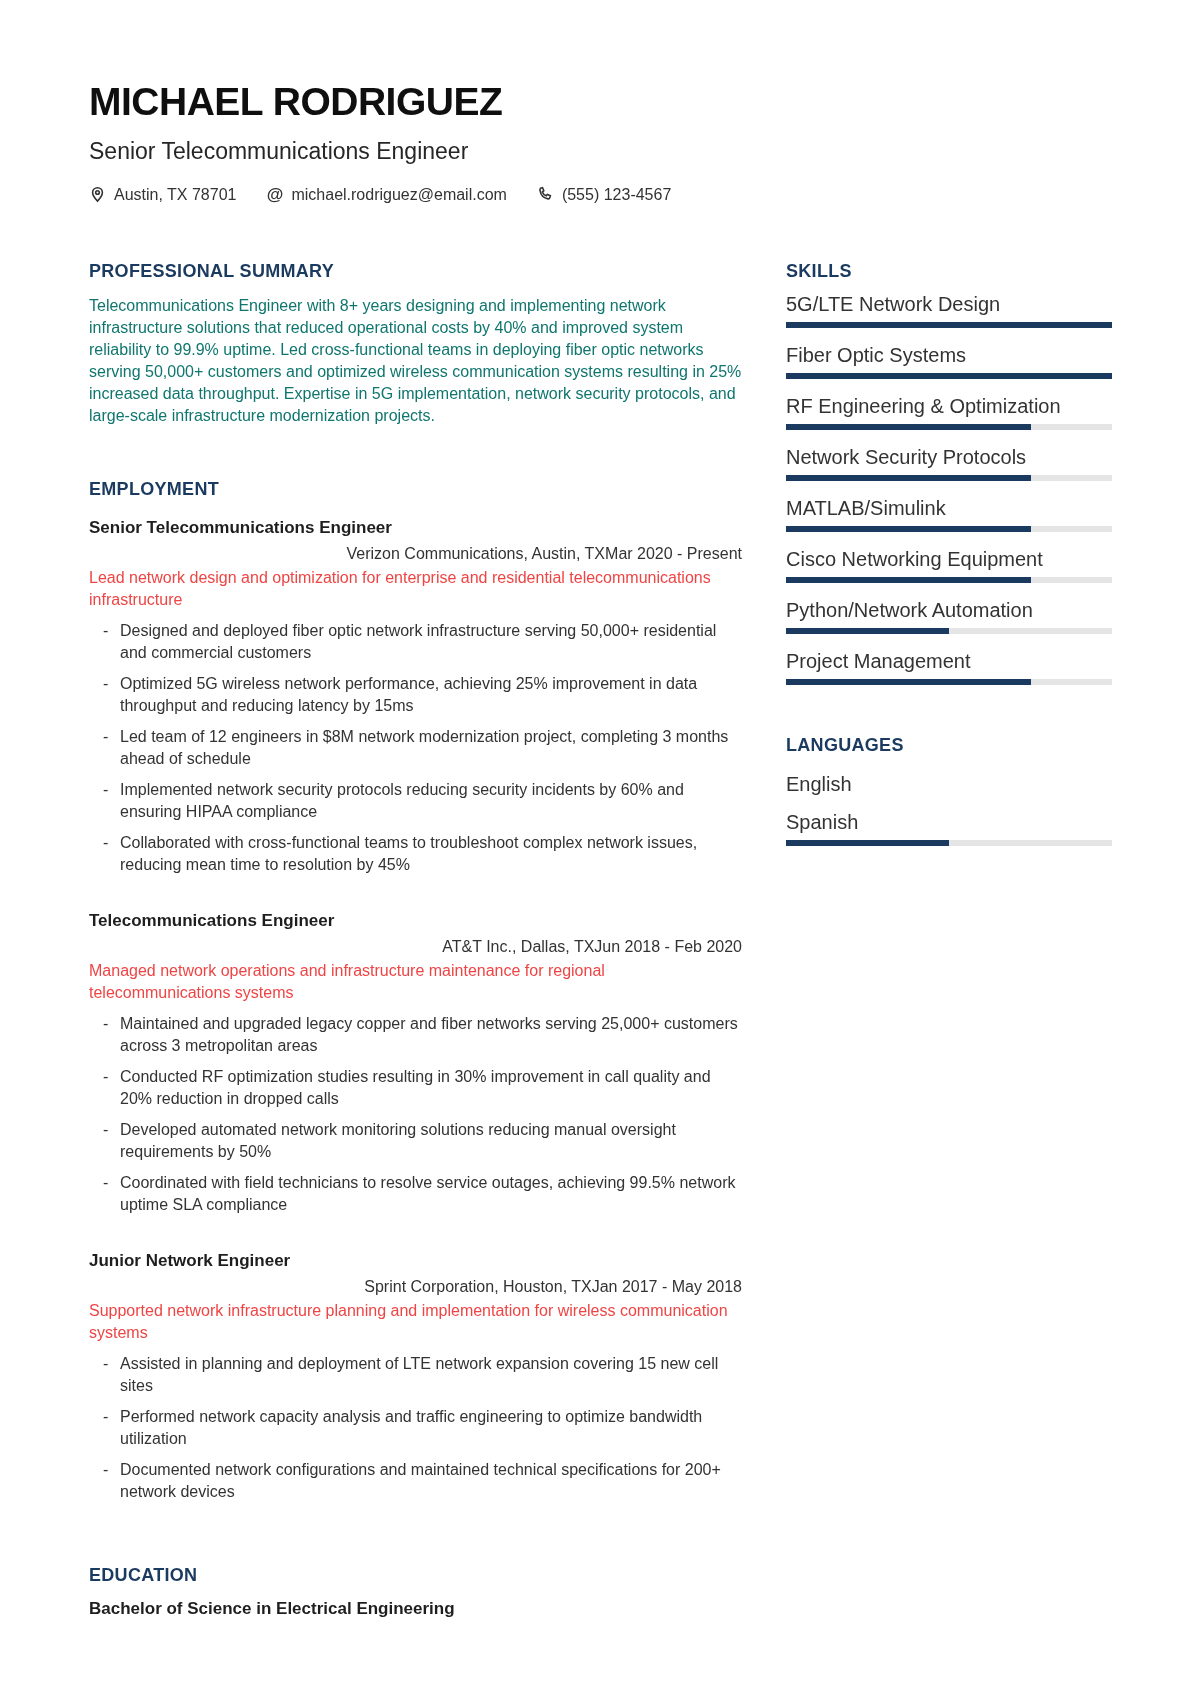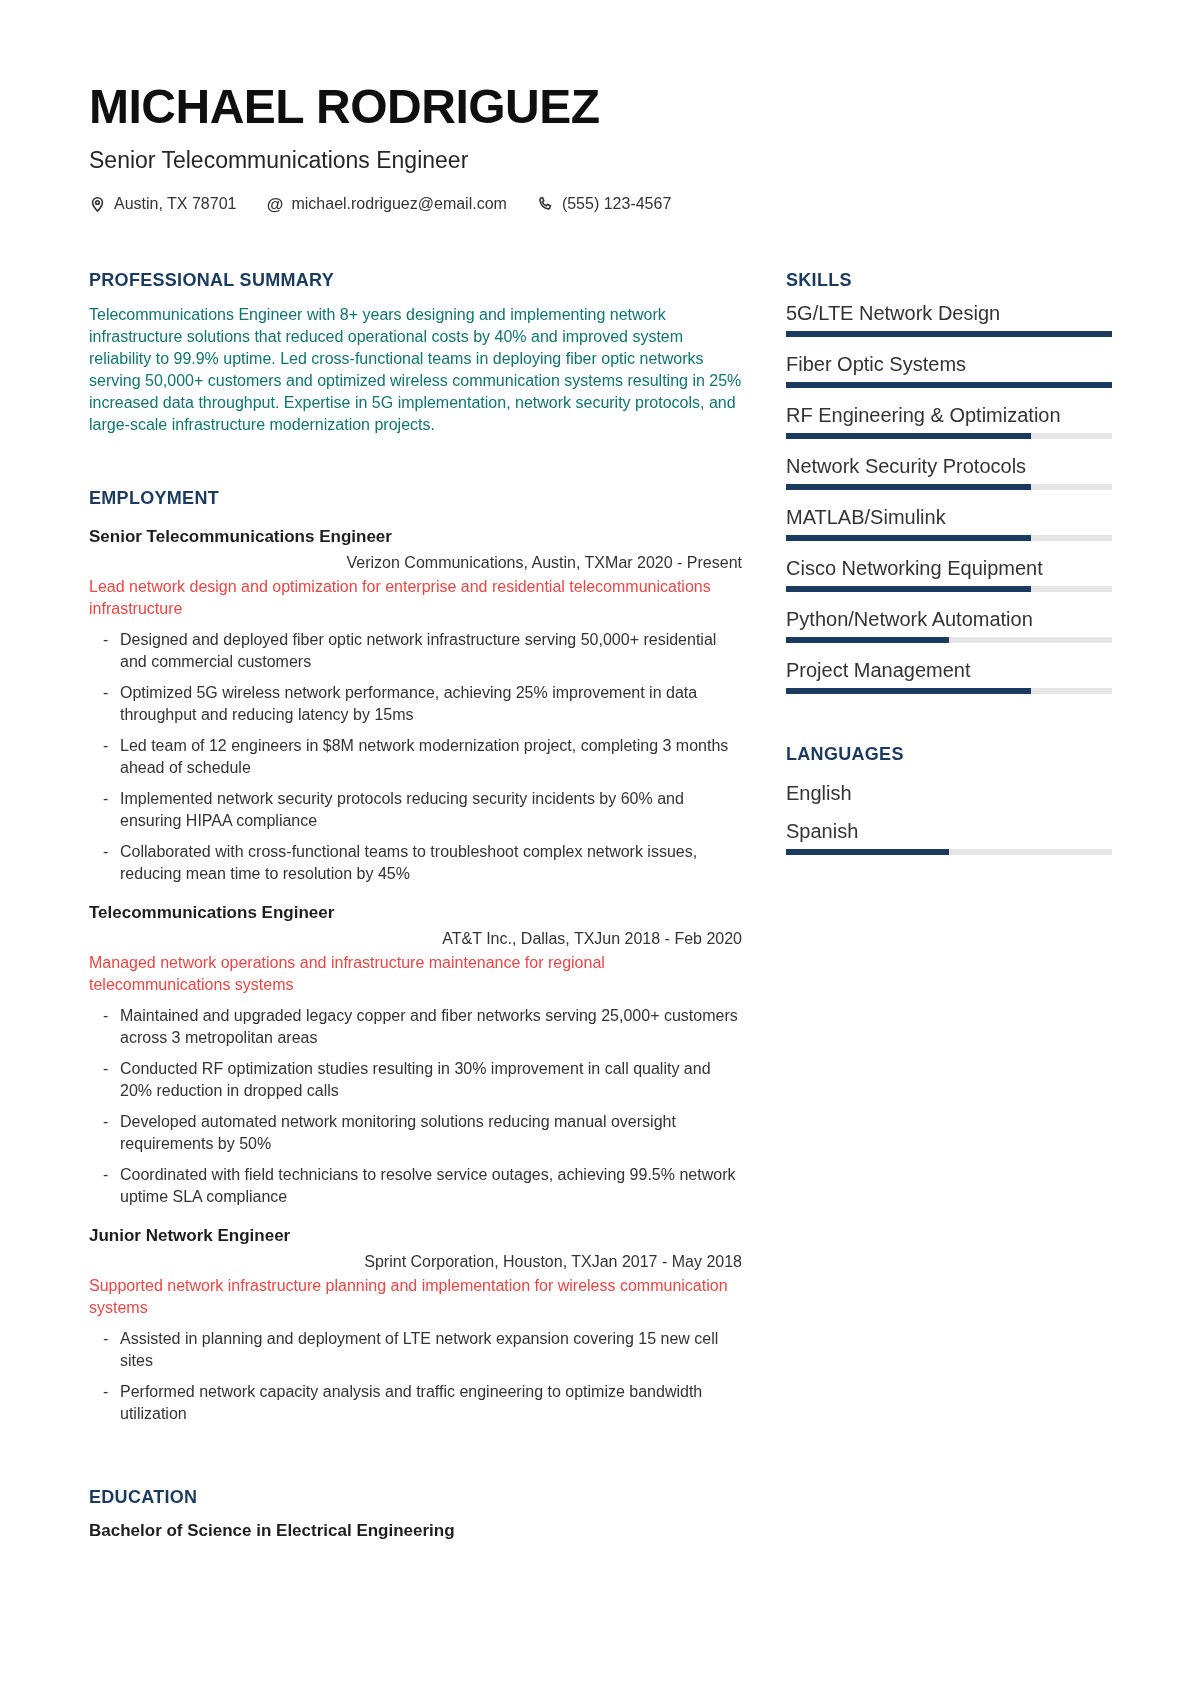--- a/index.html
+++ b/index.html
@@ -7,21 +7,21 @@
   body {
     width:1200px; height:1697px;
     font-family:"Liberation Sans", sans-serif;
     color:#333333;
     overflow:hidden;
   }
   .page { width:1200px; height:1697px; padding:82px 88px 0 89px; }
 
   
   .name {
-    font-size:48px; font-weight:bold; color:#0f0f0f;
+    font-size:39px; font-weight:bold; color:#0f0f0f;
     letter-spacing:-0.5px; line-height:1.05;
   }
   .job-headline { font-size:23px; color:#262626; margin-top:15px; }
   .contact-row {
     display:flex; align-items:center; gap:30px;
     margin-top:21px; font-size:16px; color:#333;
   }
   .contact-item { display:flex; align-items:center; gap:8px; }
   .cicon { width:17px; height:17px; display:inline-flex; align-items:center; justify-content:center; }
   .cicon svg { width:17px; height:17px; stroke:#333; fill:none; stroke-width:1.5; }
@@ -36,21 +36,21 @@
     font-size:18px; font-weight:bold; color:#1b3a5f;
     letter-spacing:0.3px; line-height:21px;
   }
 
   
   .summary-text { margin-top:13px; font-size:16px; line-height:22px; color:#0f766e; }
 
   
   .employment-heading { margin-top:52px; }
   .job { margin-top:17px; }
-  .job + .job { }
+  .job + .job { margin-top:34px; }
   .job-title { font-size:17px; font-weight:bold; color:#1e1e1e; line-height:22px; }
   .job-meta { display:flex; justify-content:flex-end; margin-top:4px; font-size:16px; line-height:22px; color:#333; }
   .job-desc { margin-top:2px; font-size:16px; line-height:22px; color:#ef4444; }
   ul.bullets { list-style:none; margin-top:4px; padding-left:31px; }
   ul.bullets li { position:relative; margin-top:9px; font-size:16px; line-height:22px; color:#333; }
   ul.bullets li::before { content:"-"; position:absolute; left:-17px; top:0; }
 
   
   .education-heading { margin-top:62px; }
   .degree { margin-top:13px; font-size:17px; font-weight:bold; color:#1e1e1e; }
@@ -142,20 +142,21 @@
         <div class="job">
           <div class="job-title">Junior Network Engineer</div>
           <div class="job-meta">
             <span>Sprint Corporation, Houston, TX</span>
             <span>Jan 2017 - May 2018</span>
           </div>
           <div class="job-desc">Supported network infrastructure planning and implementation for wireless communication systems</div>
           <ul class="bullets">
             <li>Assisted in planning and deployment of LTE network expansion covering 15 new cell sites</li>
             <li>Performed network capacity analysis and traffic engineering to optimize bandwidth utilization</li>
+            <li>Documented network configurations and maintained technical specifications for 200+ network devices</li>
           </ul>
         </div>
 
       <h2 class="section-heading education-heading">EDUCATION</h2>
       <div class="degree">Bachelor of Science in Electrical Engineering</div>
 
     </div>
 
     <div class="side-col">
 

